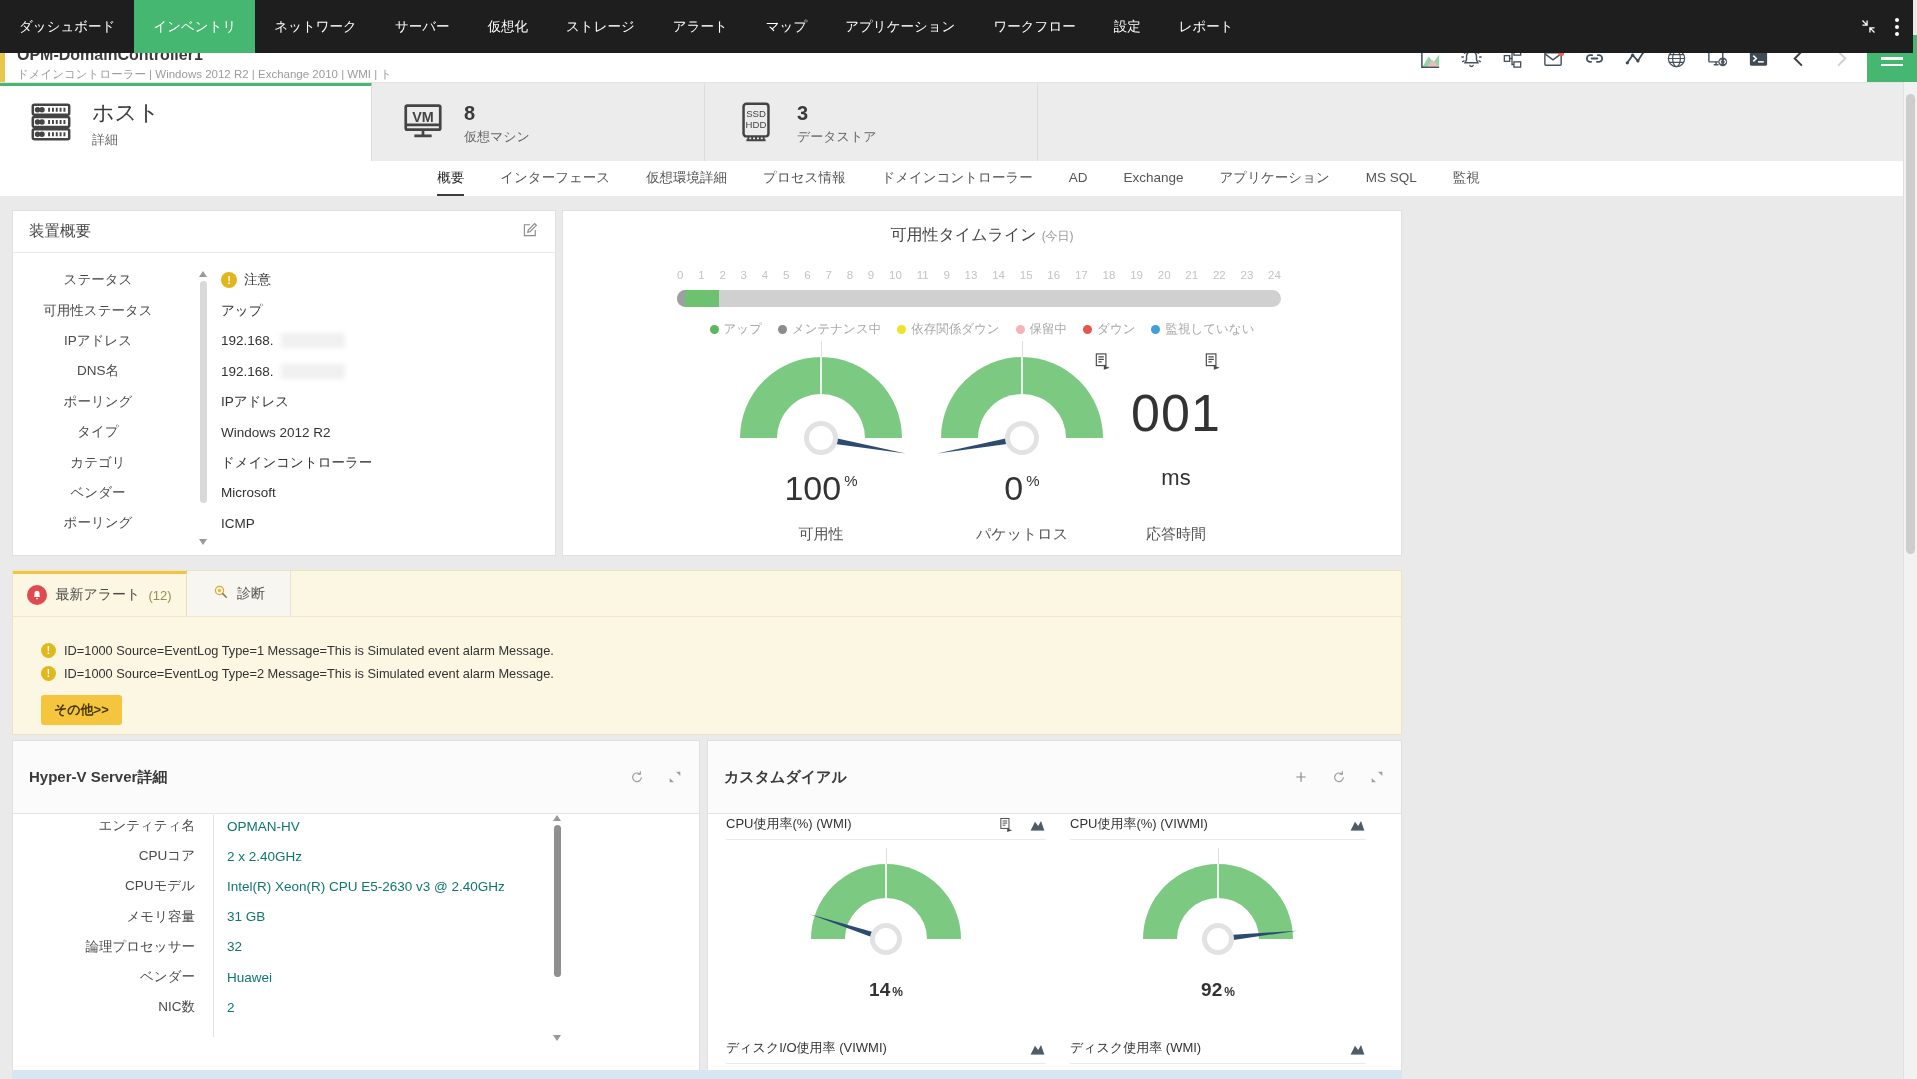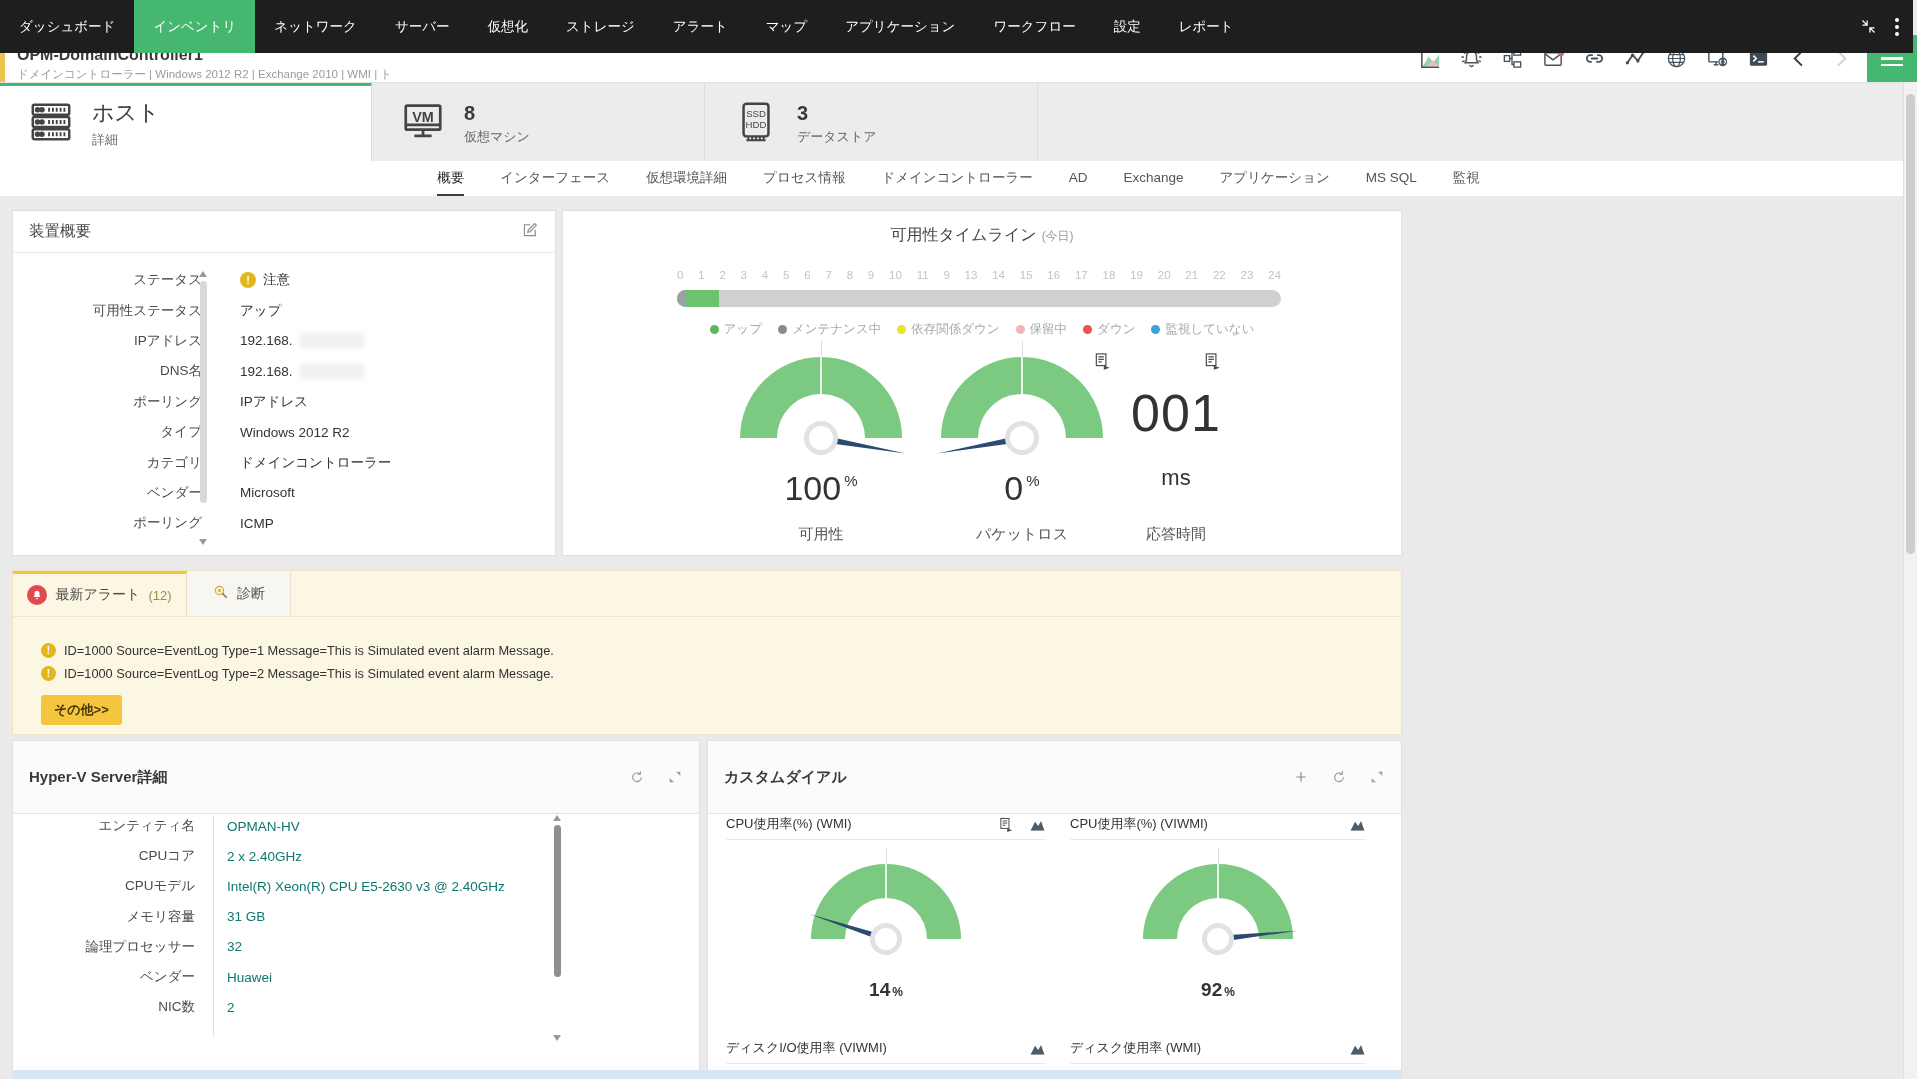--- a/index.html
+++ b/index.html
@@ -39,21 +39,21 @@
   .subtab.active{color:#1f1f1f;border-bottom-color:#3c3c3c;}
   
   #content{position:absolute;top:196px;left:0;right:0;bottom:0;background:#eaeaea;}
   .panel{position:absolute;background:#fff;border:1px solid #e0e0e0;box-sizing:border-box;}
   .p-head{height:41px;border-bottom:1px solid #e9e9e9;display:flex;align-items:center;padding:0 16px;}
   .p-title{font-size:15.5px;color:#444;}
   .p-head .edit{margin-left:auto;cursor:pointer;} .p-head .edit svg{width:18px;height:18px;}
   #p-summary{left:12px;top:14px;width:544px;height:346px;}
   #ds-rows{position:absolute;top:54px;left:0;right:0;}
   .ds-row{height:30.4px;display:flex;align-items:center;}
-  .ds-label{width:170px;text-align:right;font-size:13.5px;color:#4a4a4a;flex:none;padding-left:19px;}
+  .ds-label{width:170px;text-align:center;font-size:13.5px;color:#4a4a4a;flex:none;}
   .ds-value{margin-left:38px;font-size:13.5px;color:#333;display:flex;align-items:center;gap:7px;}
   .redact{display:inline-block;width:64px;height:15px;background:#f0f0f0;border-radius:2px;filter:blur(2.5px);}
   .warn-ic{width:16px;height:16px;border-radius:50%;background:#e2b71c;color:#fff;font-weight:bold;font-size:11px;display:grid;place-items:center;flex:none;}
   .vscroll{position:absolute;width:9px;}
   .vscroll .thumb{position:absolute;left:1px;width:7px;border-radius:4px;}
   .sarr{position:absolute;left:0;width:0;height:0;border-left:4.5px solid transparent;border-right:4.5px solid transparent;}
   .sarr.up{top:0;border-bottom:6px solid #999;}
   .sarr.dn{bottom:0;border-top:6px solid #999;}
   
   #p-avail{left:562px;top:14px;width:840px;height:346px;}

